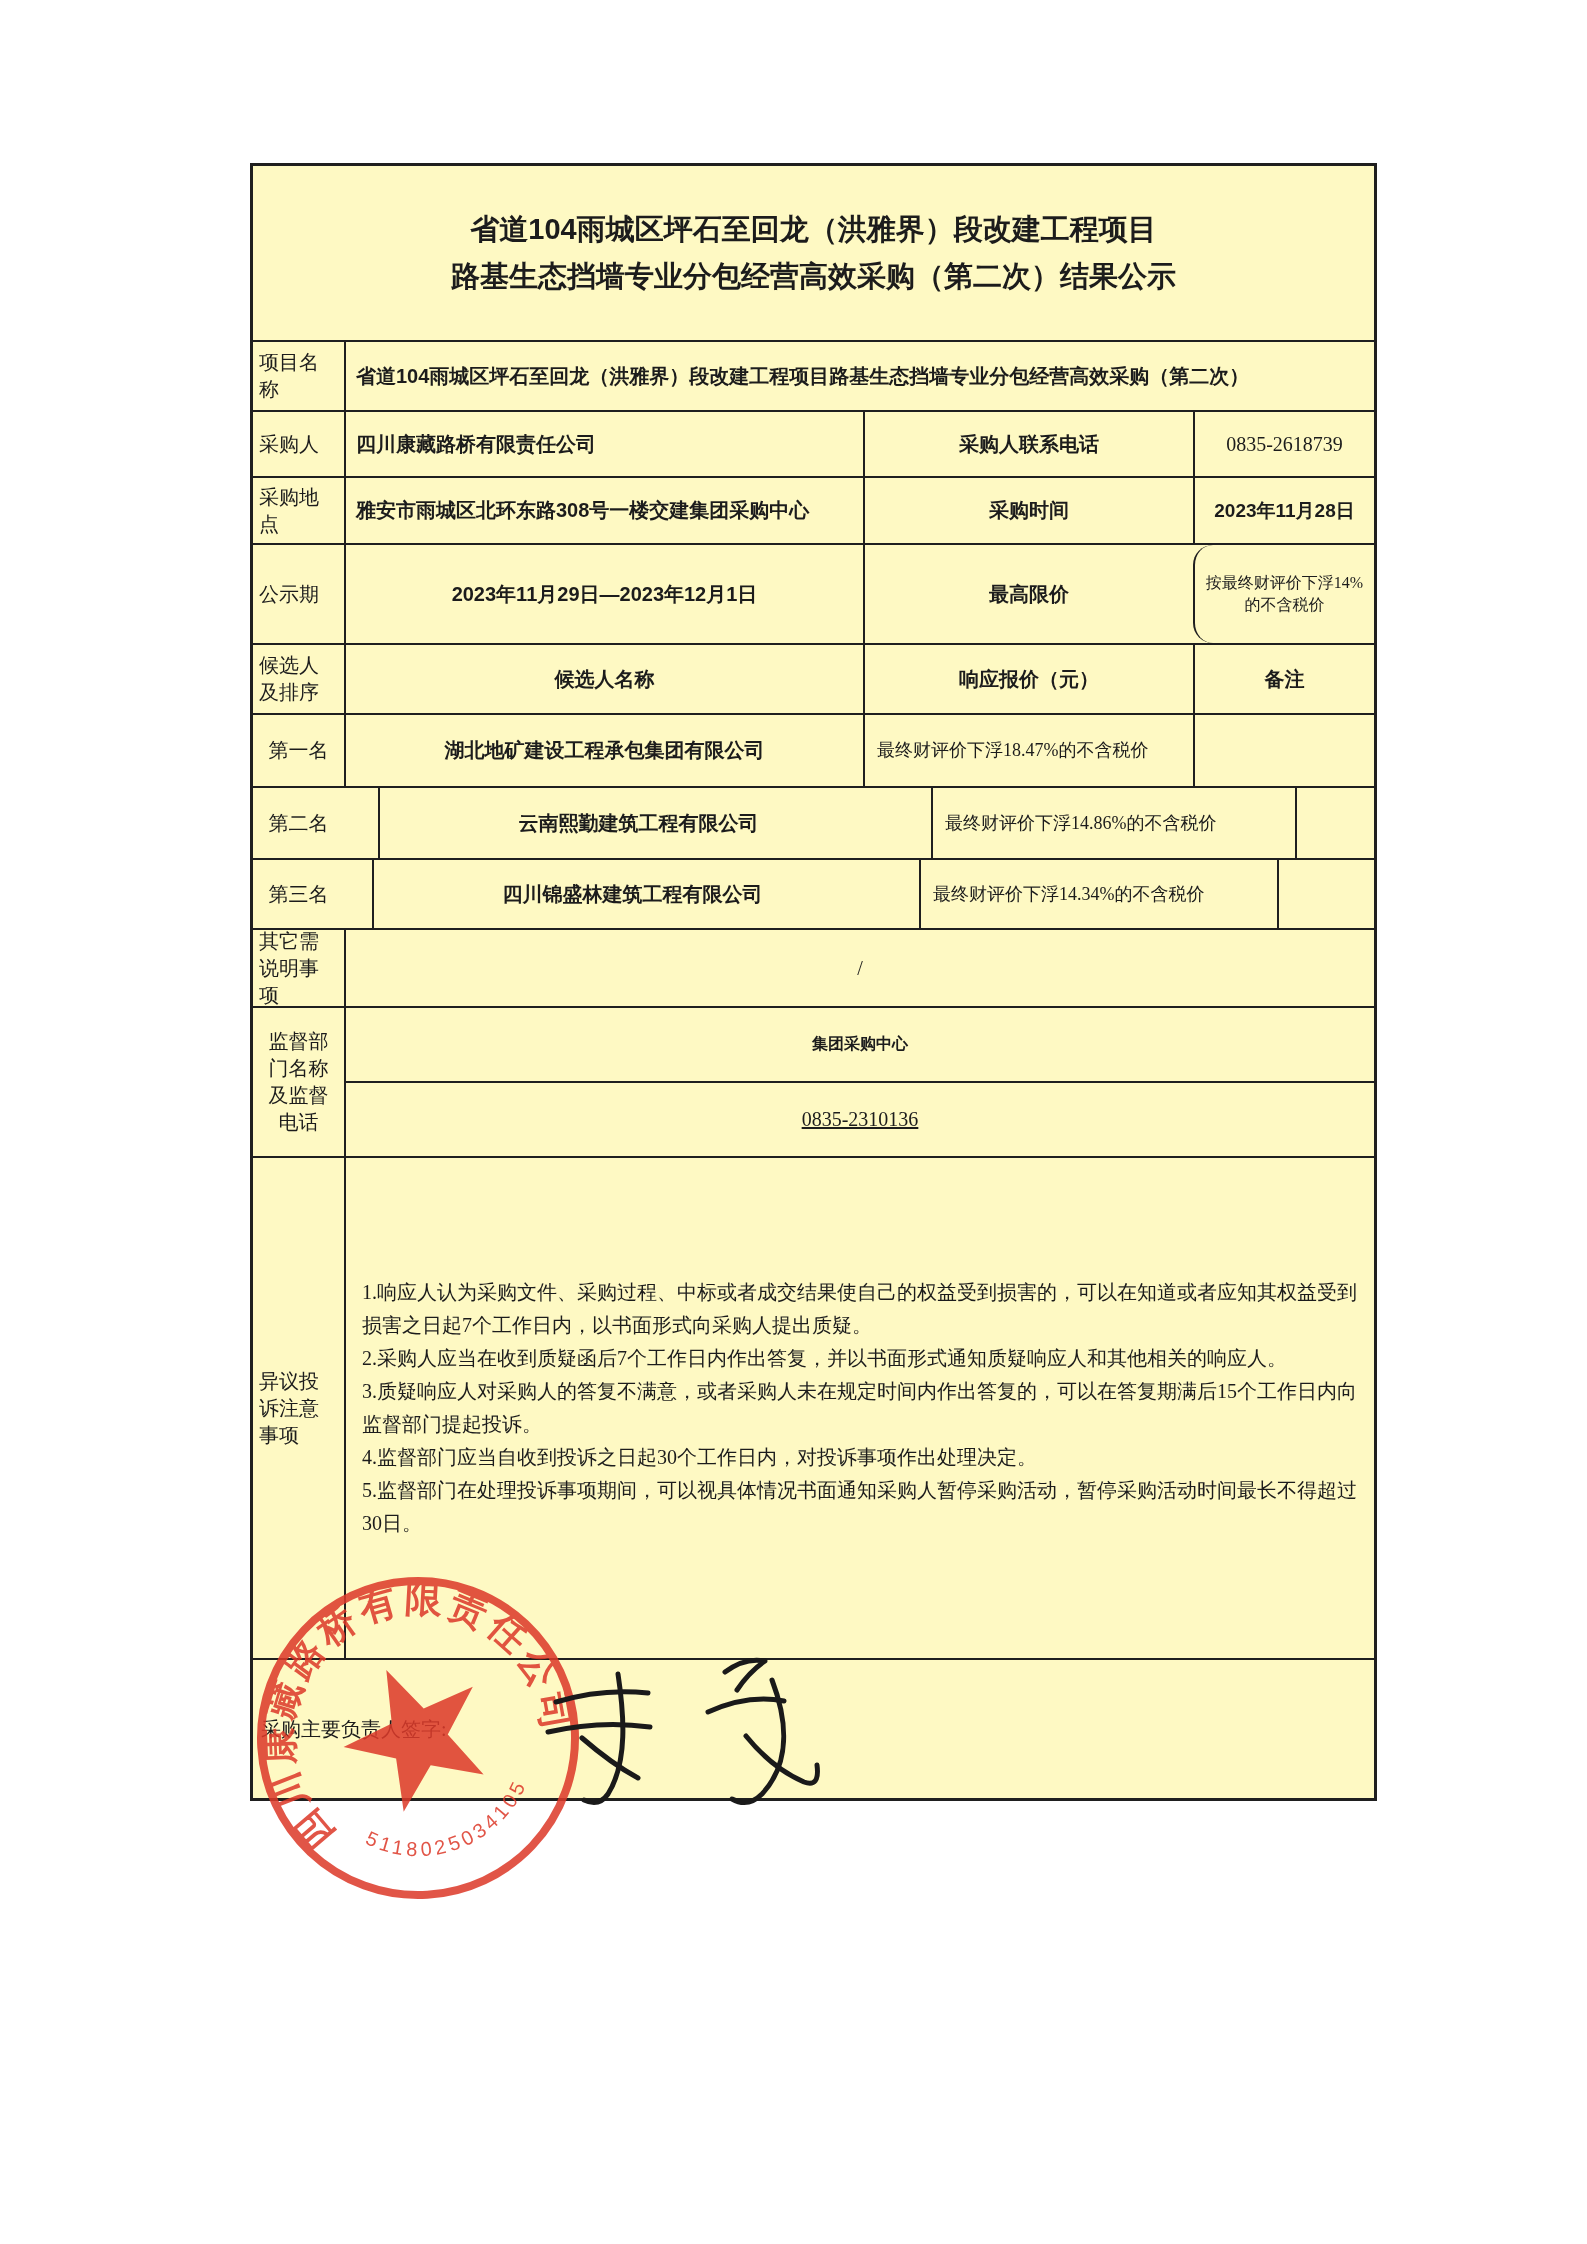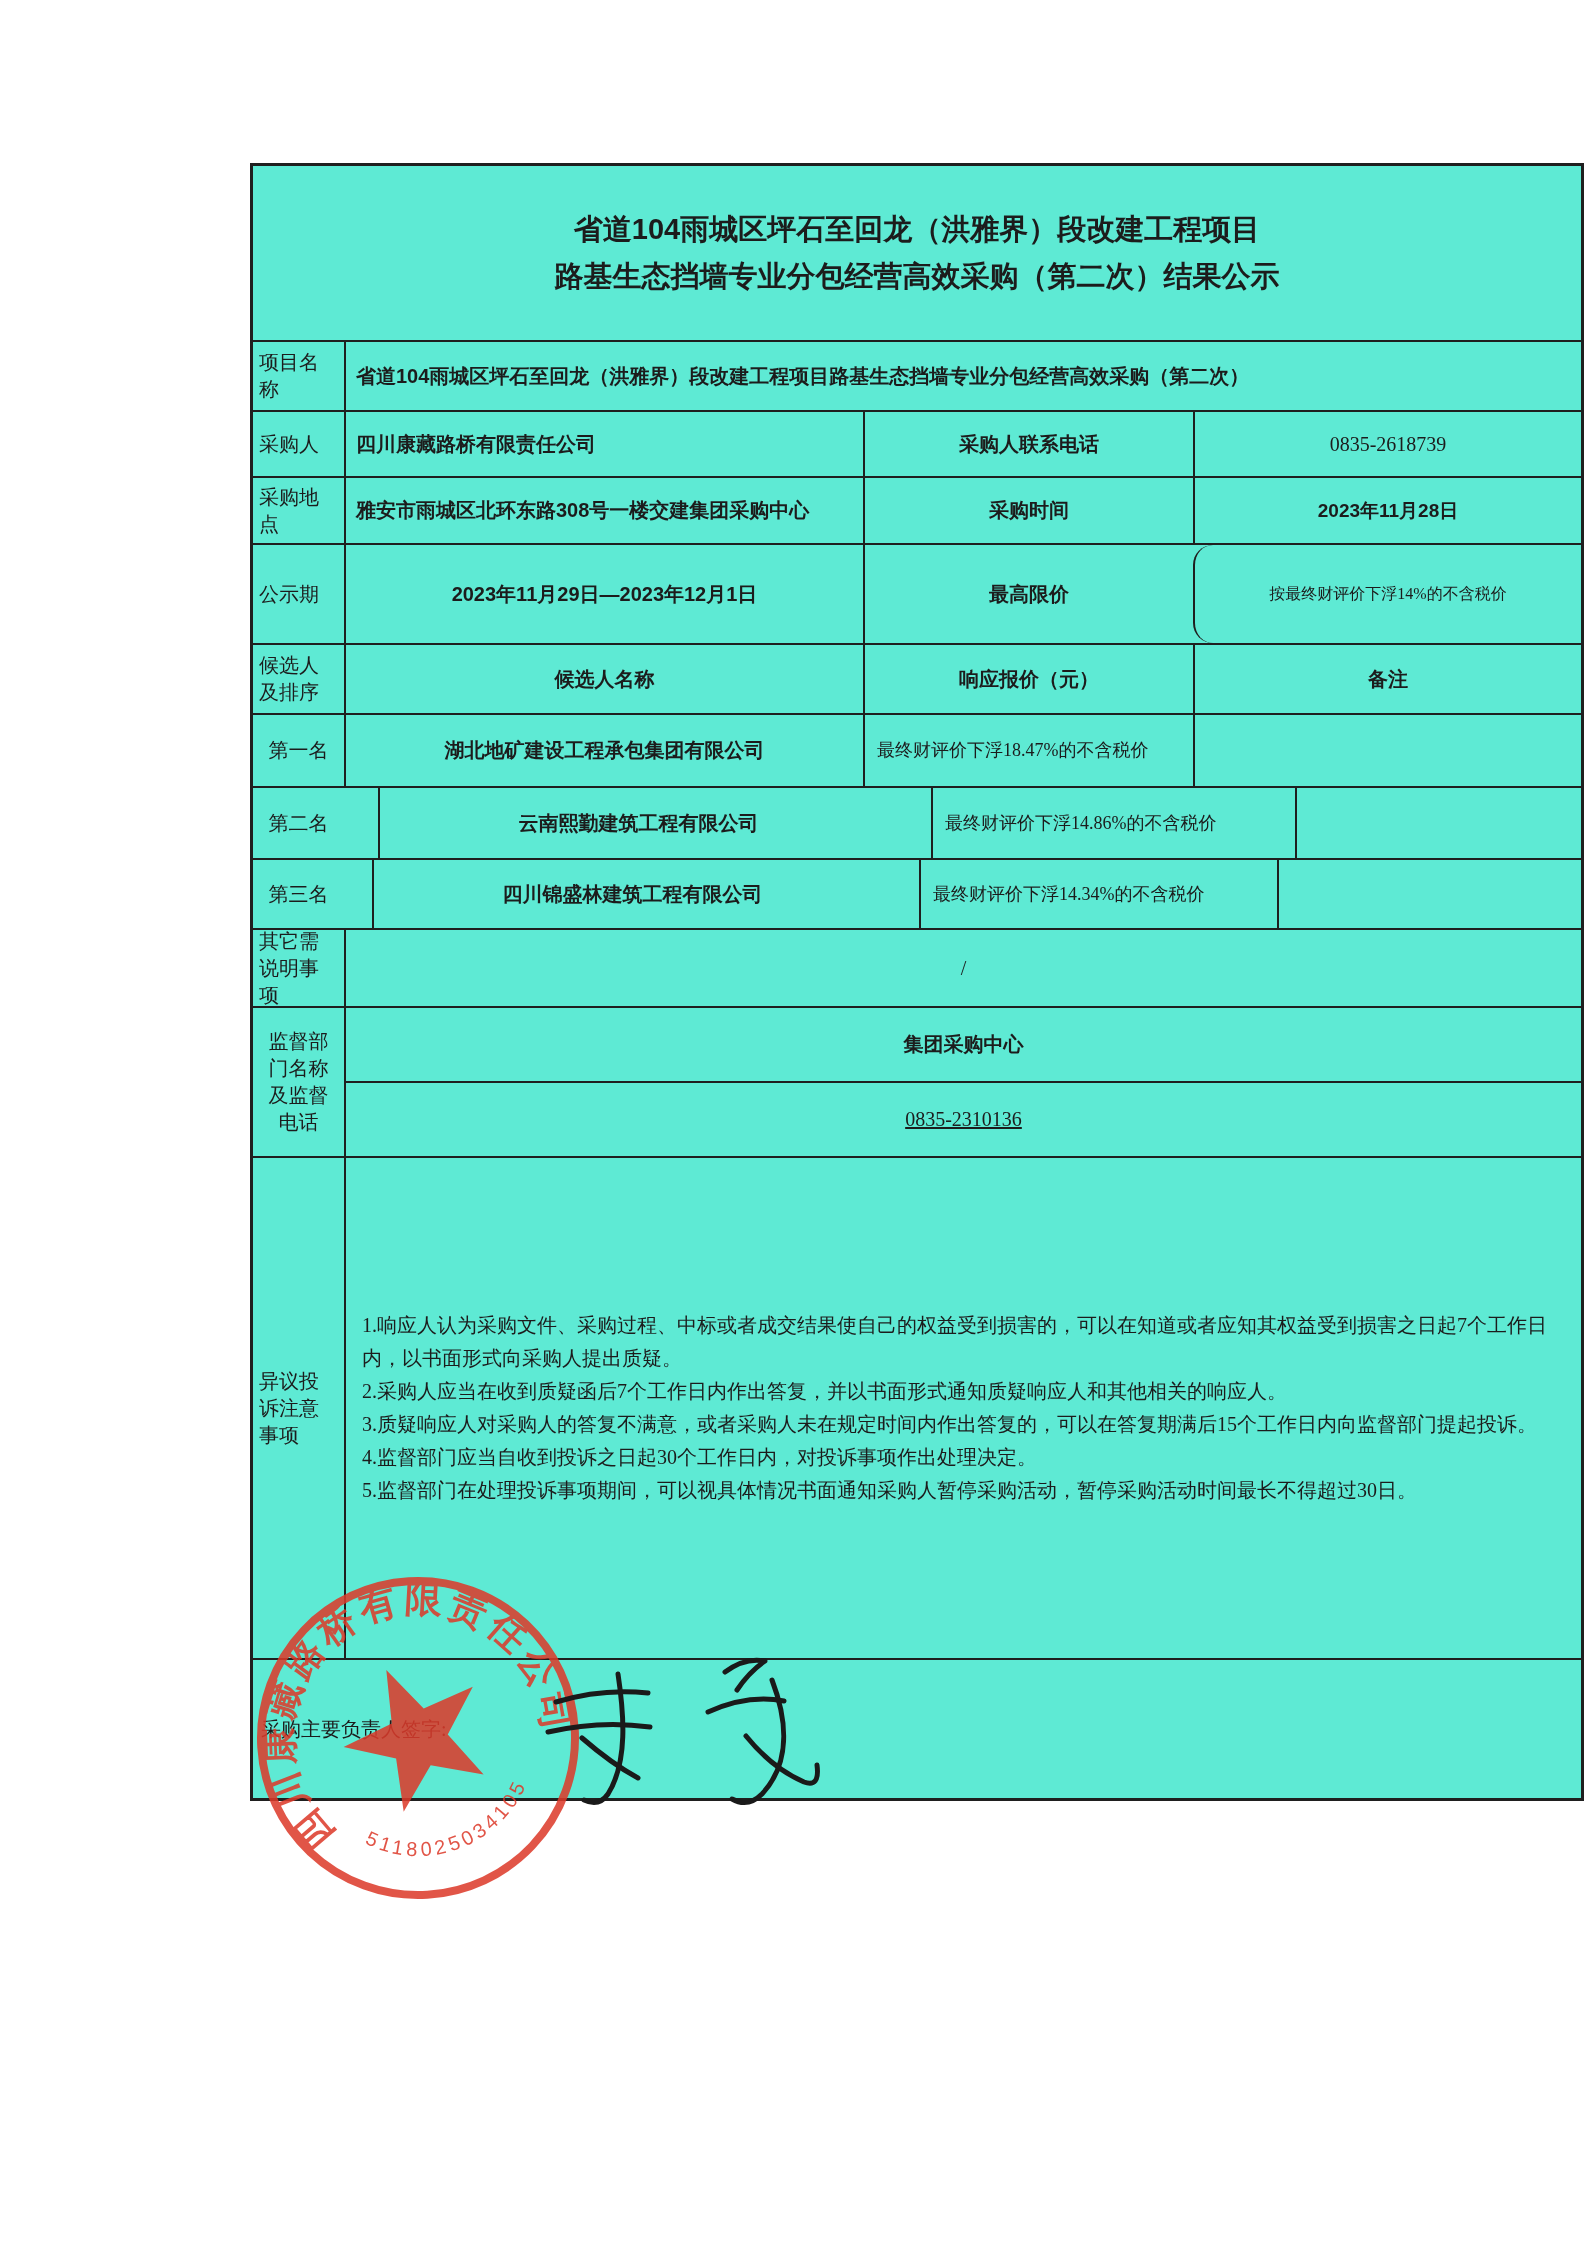--- a/index.html
+++ b/index.html
@@ -1,19 +1,19 @@
 <!DOCTYPE html>
 <html><head>
 <meta charset="utf-8">
 <style>
   html,body{margin:0;padding:0;background:#e9e9e9;}
   .page{position:relative;width:1587px;height:2244px;background:#ffffff;
         font-family:"Liberation Serif", serif;color:#1c1c1c;overflow:hidden;}
-  .tbl{position:absolute;left:250px;top:163px;width:1334px;border:3px solid #1f1f1f;
-       box-sizing:border-box;background:#5eead4;}
+  .tbl{position:absolute;left:250px;top:163px;width:1127px;border:3px solid #1f1f1f;
+       box-sizing:border-box;background:#fef9c3;}
   .row{display:flex;box-sizing:border-box;border-top:2px solid #1f1f1f;}
   .row:first-child{border-top:none;}
   .cell{box-sizing:border-box;border-left:2px solid #1f1f1f;display:flex;align-items:center;
         font-size:20px;line-height:27px;overflow:hidden;}
   .cell:first-child{border-left:none;}
   .c1{width:91px;padding:2px 6px;}
   .c2{width:519px;}
   .c3{width:330px;justify-content:center;text-align:center;}
   .c4{width:181px;flex:1;justify-content:center;text-align:center;}
   .span234{width:1030px;flex:1;}
@@ -114,21 +114,21 @@
     </div>
 
     <div class="row h-other">
       <div class="cell c1">其它需说明事项</div>
       <div class="cell span234 center">/</div>
     </div>
 
     <div class="row h-superv">
       <div class="cell c1 center" style="text-align:center;">监督部门名称及监督电话</div>
       <div class="superv-right">
-        <div class="superv-sub hei" style="font-size:20px;">集团采购中心</div>
+        <div class="superv-sub hei" style="font-size:16px;">集团采购中心</div>
         <div class="superv-sub" style="font-size:20px;text-decoration:underline;">0835-2310136</div>
       </div>
     </div>
 
     <div class="row h-object">
       <div class="cell c1">异议投诉注意事项</div>
       <div class="cell span234">
         <span class="objection-text">1.响应人认为采购文件、采购过程、中标或者成交结果使自己的权益受到损害的，可以在知道或者应知其权益受到损害之日起7个工作日内，以书面形式向采购人提出质疑。
 2.采购人应当在收到质疑函后7个工作日内作出答复，并以书面形式通知质疑响应人和其他相关的响应人。
 3.质疑响应人对采购人的答复不满意，或者采购人未在规定时间内作出答复的，可以在答复期满后15个工作日内向监督部门提起投诉。

